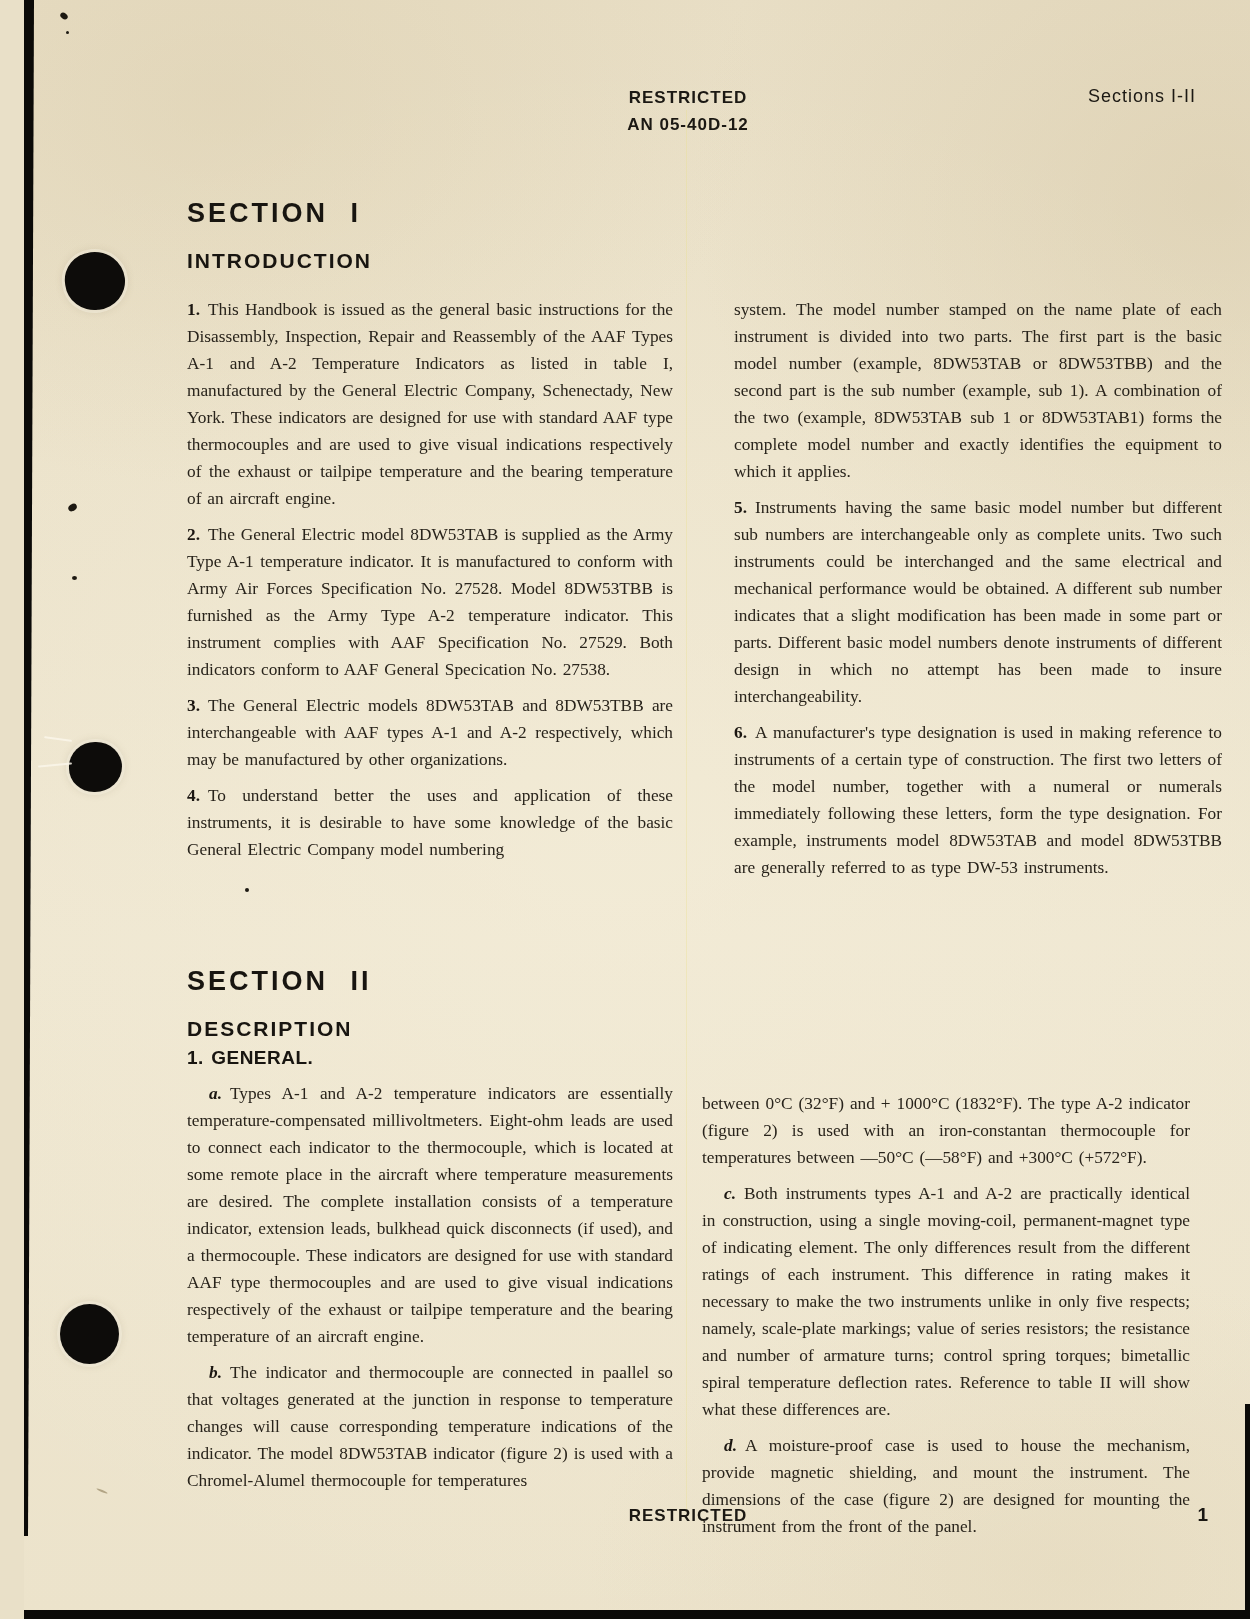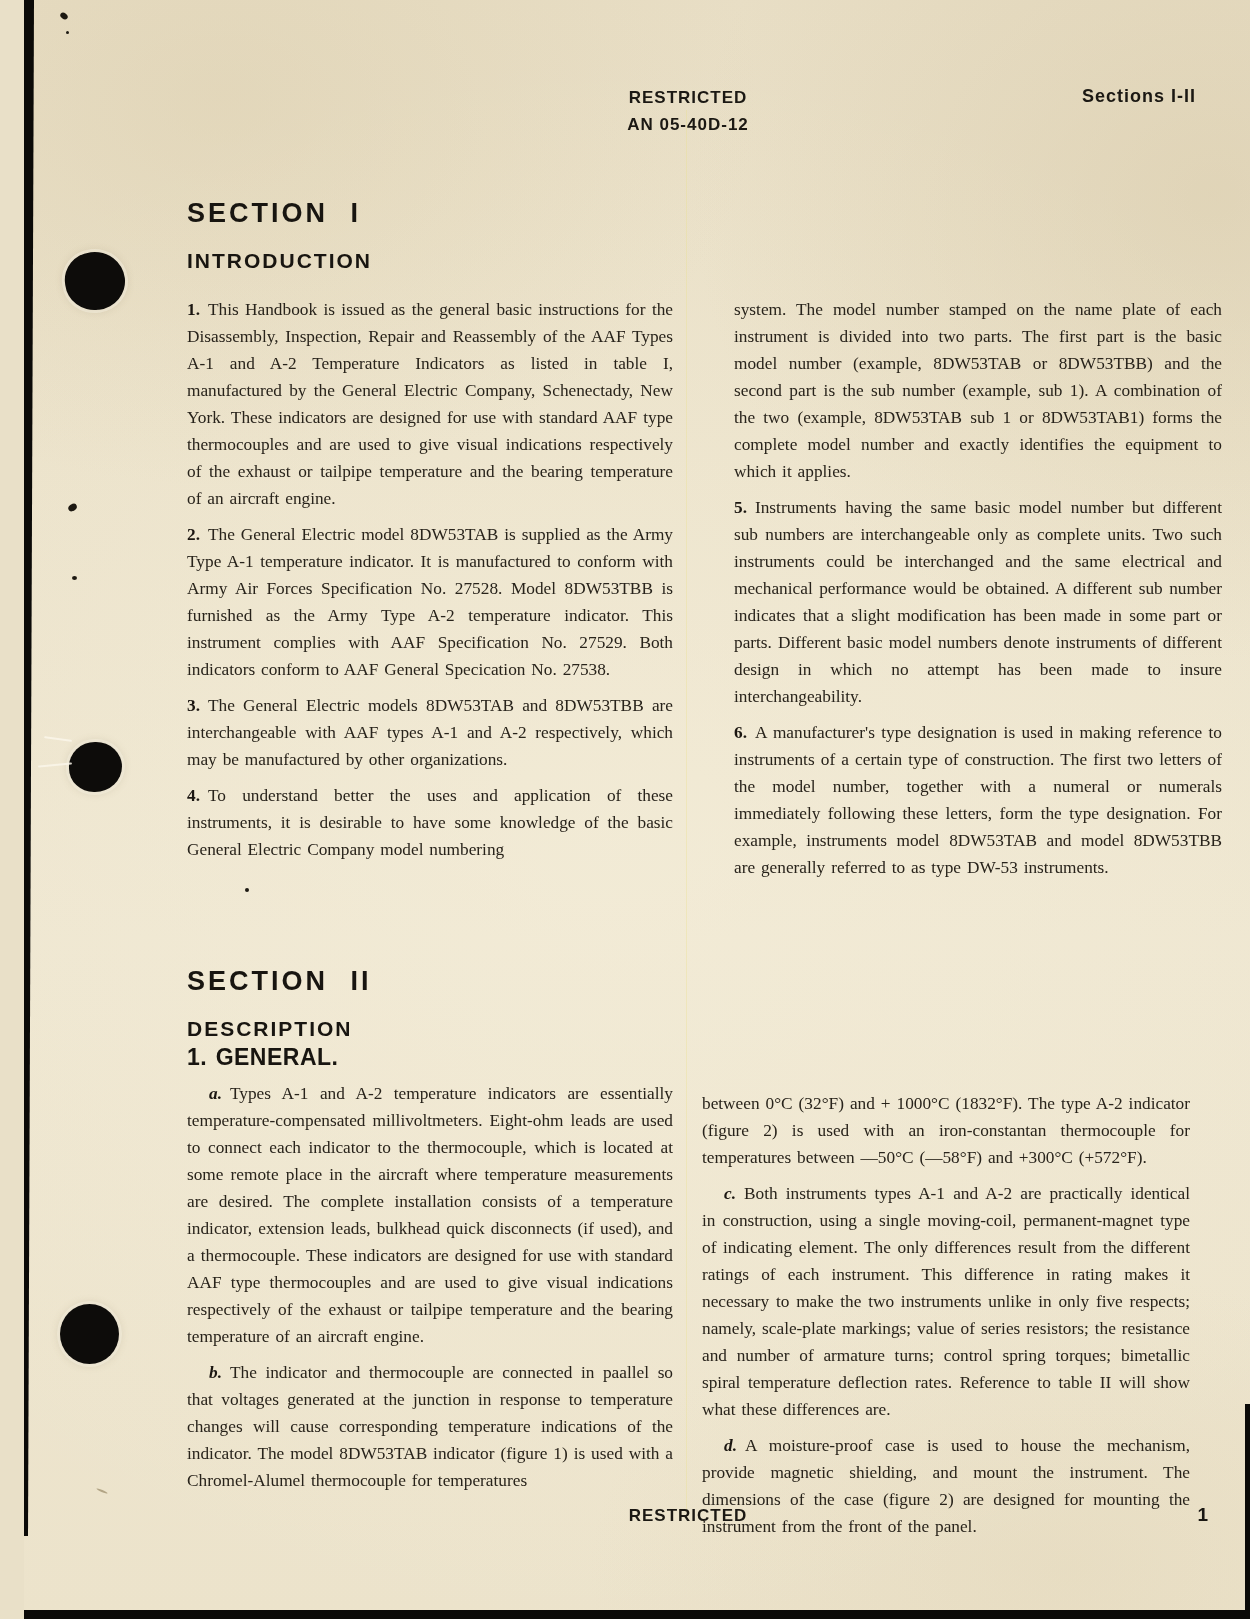--- a/index.html
+++ b/index.html
@@ -40,21 +40,21 @@
   .speck4{left:48px;top:576px;width:5px;height:4px;}
   .speck5{left:221px;top:888px;width:4px;height:4px;}
   .speck6{left:72px;top:1490px;width:12px;height:2px;background:#8a7a55;opacity:.6;transform:rotate(24deg);}
   .fold-line{position:absolute;left:662px;top:110px;width:1px;height:1400px;background:rgba(236,224,140,0.35);}
 
   
   .head-center{position:absolute;left:163px;top:84px;width:1002px;text-align:center;
     font-family:"Liberation Sans","DejaVu Sans",sans-serif;font-weight:bold;
     font-size:17px;line-height:27px;letter-spacing:1px;color:#1b1813;}
   .sections-ref{position:absolute;left:872px;top:86px;width:300px;text-align:right;
-    font-family:"Liberation Sans","DejaVu Sans",sans-serif;font-weight:bold;
+    font-family:"Liberation Sans","DejaVu Sans",sans-serif;font-weight:normal;
     font-size:18px;letter-spacing:1px;color:#1b1813;}
 
   
   .sec-heading{position:absolute;left:163px;width:1002px;
     font-family:"Liberation Sans","DejaVu Sans",sans-serif;font-weight:bold;color:#181510;}
   .sec-heading .sec-title{font-size:27px;letter-spacing:3px;word-spacing:12px;line-height:34px;}
   .sec-heading .sec-sub{font-size:21px;letter-spacing:2px;line-height:34px;margin-top:14px;}
   .sh1{top:196px;}
   .sh2{top:964px;}
 
@@ -64,21 +64,21 @@
   .col p{margin:0;}
   .col p + p{margin-top:9px;}
   .colL1{left:163px;top:296px;width:486px;}
   .colR1{left:710px;top:296px;width:488px;}
   .colL2{left:163px;top:1044px;width:486px;}
   .colR2{left:678px;top:1090px;width:488px;}
   .num{font-weight:bold;color:#1b1611;padding-right:8px;}
   .lnum{font-style:italic;font-weight:bold;color:#1b1611;padding-right:8px;}
   .lettered{text-indent:22px;}
   .gen-head{font-family:"Liberation Sans","DejaVu Sans",sans-serif;font-weight:bold;
-    font-size:23px;letter-spacing:0.5px;color:#181510;margin:0 0 14px 0;text-align:left;}
+    font-size:19px;letter-spacing:0.5px;color:#181510;margin:0 0 14px 0;text-align:left;}
 
   
   .foot-center{position:absolute;left:163px;top:1506px;width:1002px;text-align:center;
     font-family:"Liberation Sans","DejaVu Sans",sans-serif;font-weight:bold;
     font-size:17px;letter-spacing:1px;color:#1b1813;}
   .page-num{position:absolute;left:1150px;top:1504px;width:34px;text-align:right;
     font-family:"Liberation Sans","DejaVu Sans",sans-serif;font-weight:bold;
     font-size:19px;color:#1b1813;}
 </style>
 </head>
@@ -127,21 +127,21 @@
   </div>
 
   <div class="sec-heading sh2">
     <div class="sec-title">SECTION II</div>
     <div class="sec-sub">DESCRIPTION</div>
   </div>
 
   <div class="col colL2">
     <p class="gen-head">1. GENERAL.</p>
     <p class="lettered"><span class="lnum">a.</span><span>Types A-1 and A-2 temperature indicators are essentially temperature-compensated millivoltmeters. Eight-ohm leads are used to connect each indicator to the thermocouple, which is located at some remote place in the aircraft where temperature measurements are desired. The complete installation consists of a temperature indicator, extension leads, bulkhead quick disconnects (if used), and a thermocouple. These indicators are designed for use with standard AAF type thermocouples and are used to give visual indications respectively of the exhaust or tailpipe temperature and the bearing temperature of an aircraft engine.</span></p>
-    <p class="lettered"><span class="lnum">b.</span><span>The indicator and thermocouple are connected in paallel so that voltages generated at the junction in response to temperature changes will cause corresponding temperature indications of the indicator. The model 8DW53TAB indicator (figure 1) is used with a Chromel-Alumel thermocouple for temperatures</span></p>
+    <p class="lettered"><span class="lnum">b.</span><span>The indicator and thermocouple are connected in paallel so that voltages generated at the junction in response to temperature changes will cause corresponding temperature indications of the indicator. The model 8DW53TAB indicator (figure 2) is used with a Chromel-Alumel thermocouple for temperatures</span></p>
   </div>
 
   <div class="col colR2">
     <p><span>between 0°C (32°F) and + 1000°C (1832°F). The type A-2 indicator (figure 2) is used with an iron-constantan thermocouple for temperatures between —50°C (—58°F) and +300°C (+572°F).</span></p>
     <p class="lettered"><span class="lnum">c.</span><span>Both instruments types A-1 and A-2 are practically identical in construction, using a single moving-coil, permanent-magnet type of indicating element. The only differences result from the different ratings of each instrument. This difference in rating makes it necessary to make the two instruments unlike in only five respects; namely, scale-plate markings; value of series resistors; the resistance and number of armature turns; control spring torques; bimetallic spiral temperature deflection rates. Reference to table II will show what these differences are.</span></p>
     <p class="lettered"><span class="lnum">d.</span><span>A moisture-proof case is used to house the mechanism, provide magnetic shielding, and mount the instrument. The dimensions of the case (figure 2) are designed for mounting the instrument from the front of the panel.</span></p>
   </div>
 
   <div class="foot-center">RESTRICTED</div>
   <div class="page-num">1</div>

